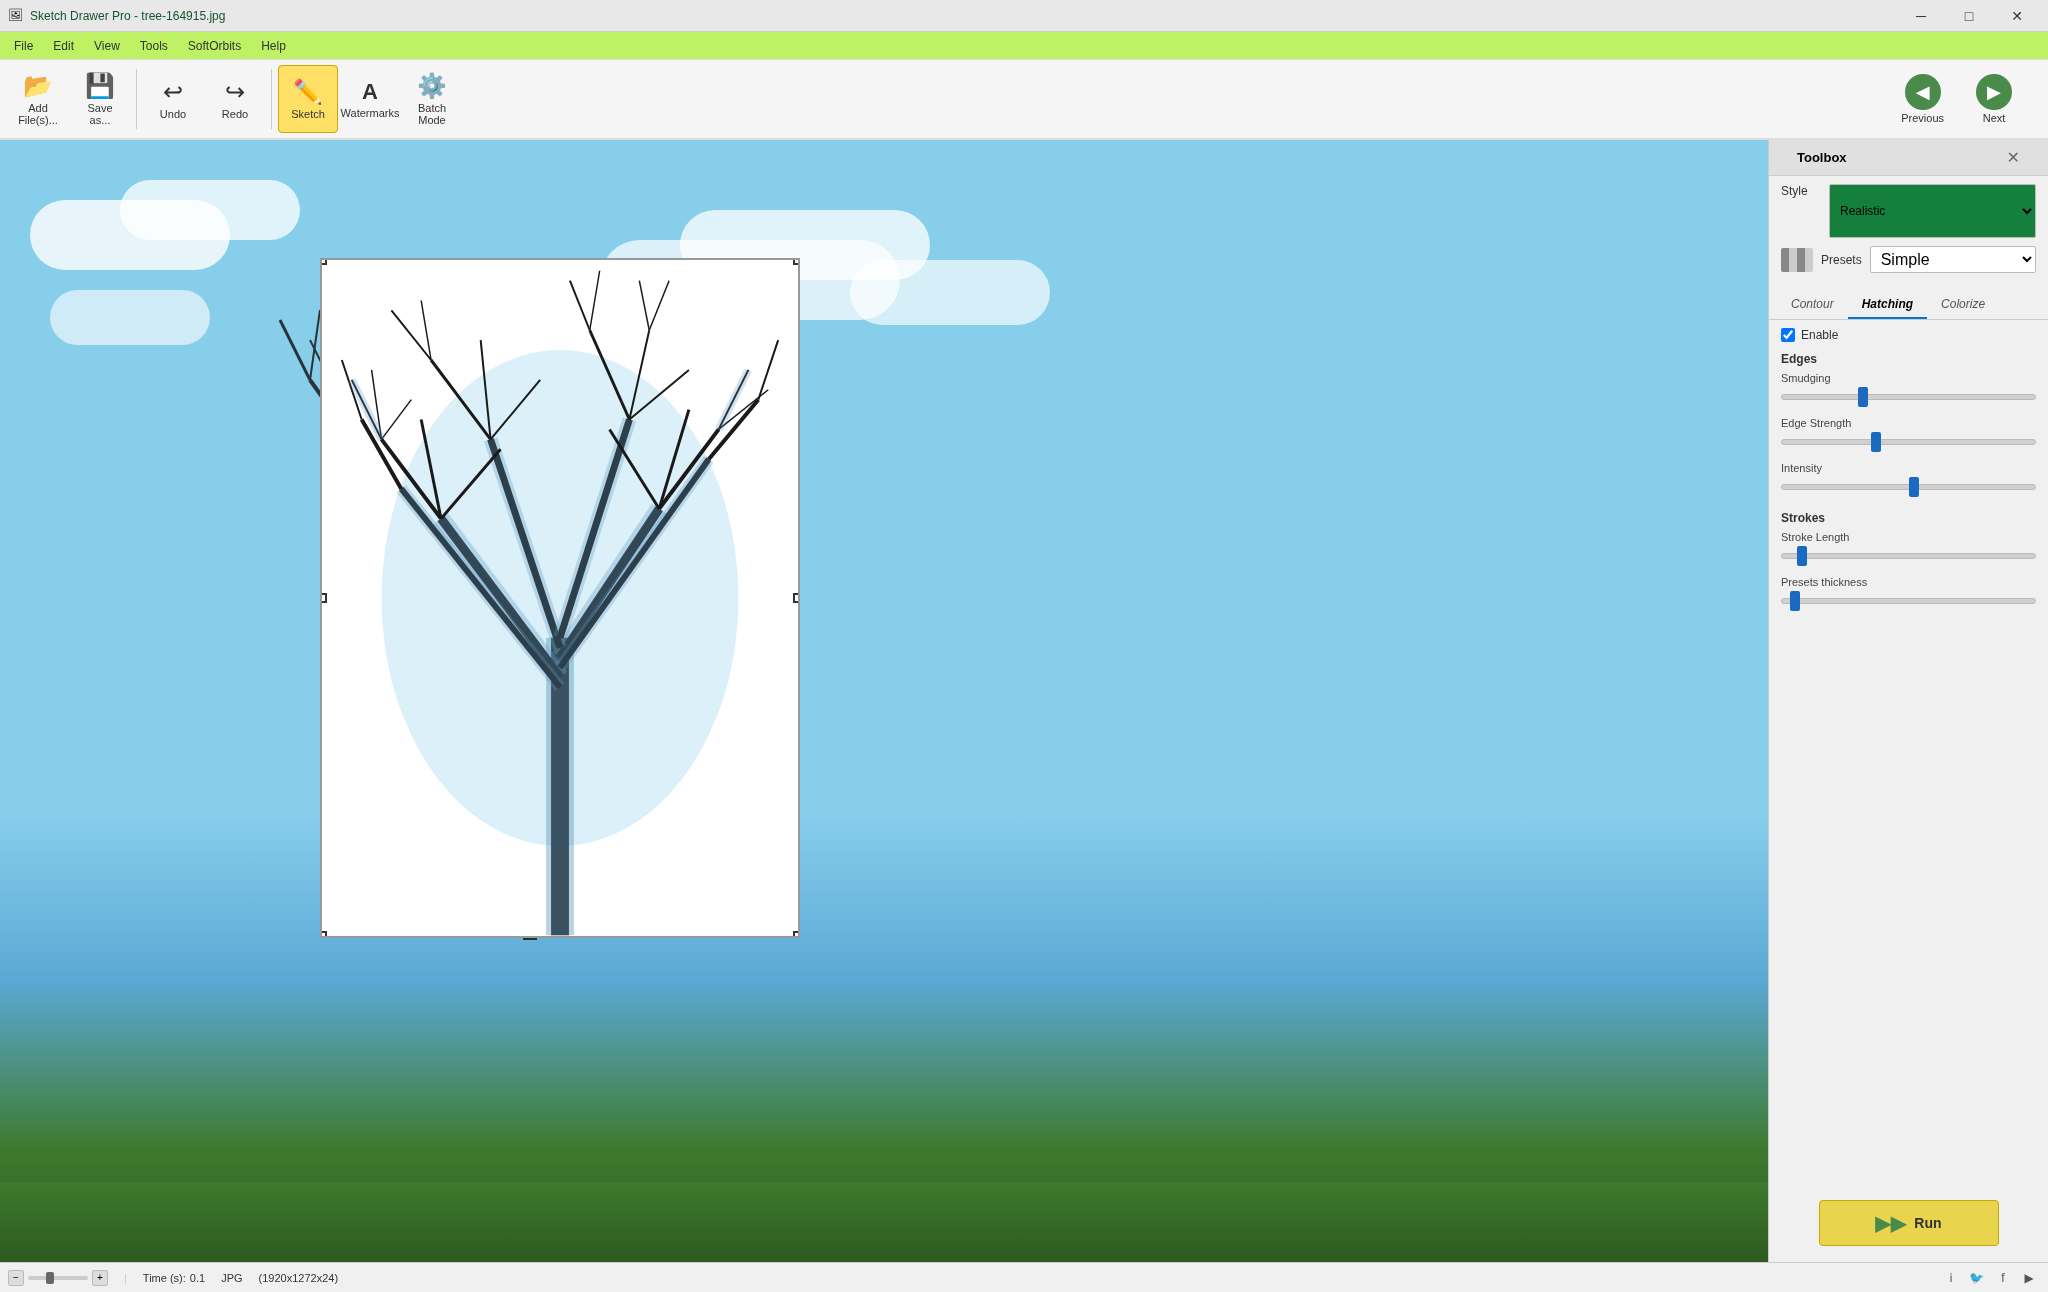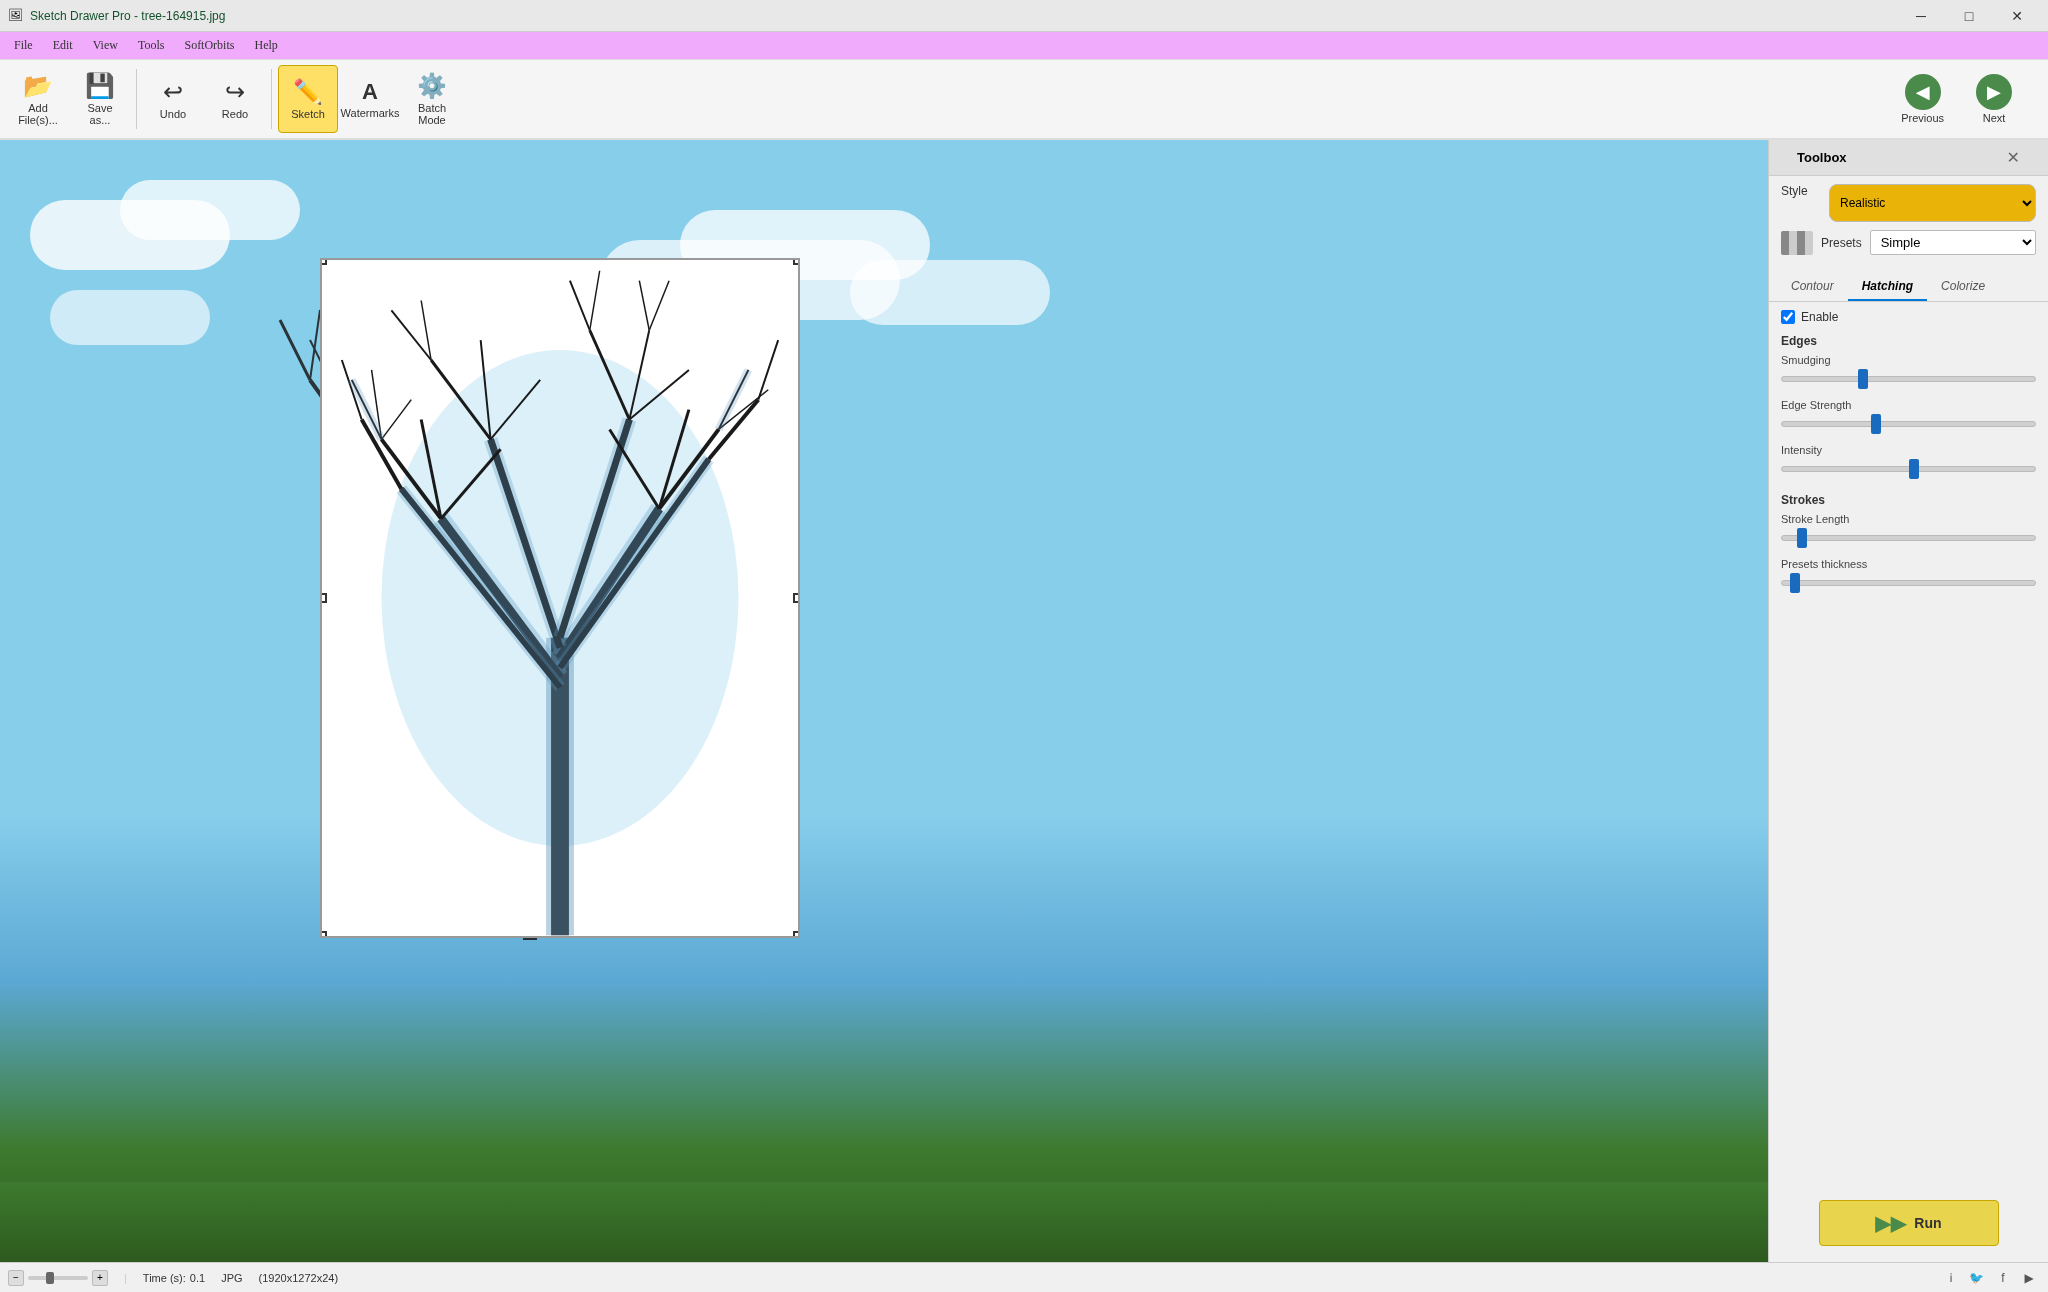--- a/index.html
+++ b/index.html
@@ -21,26 +21,25 @@
     .title-bar-btn {
       width: 46px; height: 32px;
       display: flex; align-items: center; justify-content: center;
       cursor: pointer; font-size: 14px; color: #333;
       background: transparent; border: none;
     }
 
     
     .menu-bar {
       height: 28px;
-      background: #f0abfc;
+      background: #bef264;
       display: flex;
       align-items: center;
       padding: 0 4px;
       border-bottom: 1px solid #ddd;
-      font-family: Liberation Serif, serif;
     }
     .menu-item {
       padding: 4px 10px;
       cursor: pointer;
       font-size: 12px;
       color: #333;
       border-radius: 2px;
     }
 
     
@@ -178,46 +177,46 @@
 
     .style-row {
       display: flex;
       align-items: flex-start;
       margin-bottom: 8px;
       gap: 8px;
     }
     .style-label { font-size: 12px; color: #333; width: 40px; }
     .style-select {
       flex: 1;
-      padding: 10px 6px;
+      padding: 18px 6px;
       border: 1px solid #bbb;
-      border-radius: 8px;
+      border-radius: 2px;
       font-size: 12px;
-      background: #eab308;
+      background: #15803d;
       appearance: auto;
     }
 
     .presets-row {
       display: flex;
       align-items: center;
       gap: 8px;
       margin-bottom: 10px;
     }
     .presets-label { font-size: 12px; color: #333; font-weight: normal; }
     .presets-icon {
       width: 32px; height: 24px;
       background: linear-gradient(90deg, #888 25%, #ccc 25%, #ccc 50%, #888 50%, #888 75%, #ccc 75%);
       border-radius: 2px;
     }
     .presets-select {
       flex: 1;
       padding: 3px 6px;
       border: 1px solid #bbb;
       border-radius: 2px;
-      font-size: 13px;
+      font-size: 16px;
       background: white;
       appearance: auto;
     }
 
     
     .tabs {
       display: flex;
       border-bottom: 1px solid #ccc;
       padding: 0 8px;
       background: #f0f0f0;

